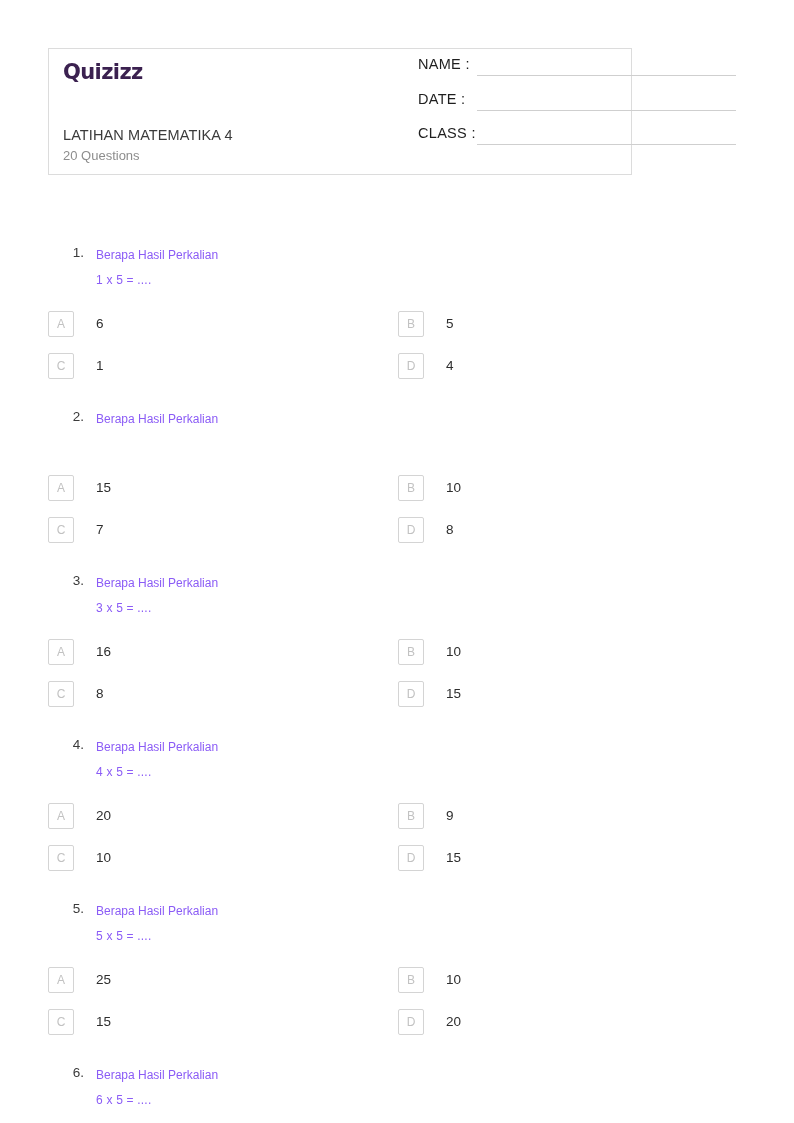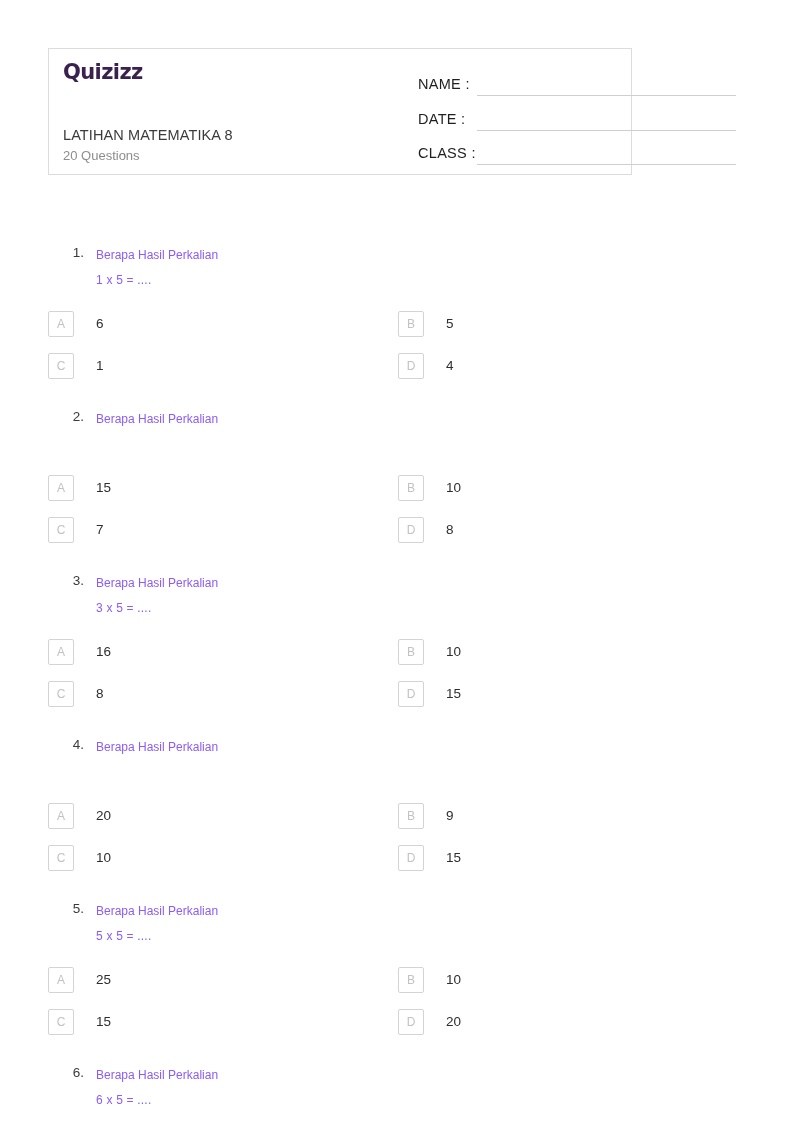--- a/index.html
+++ b/index.html
@@ -56,21 +56,21 @@
     left: 14px;
     top: 97px;
     font-size: 13px;
     color: #8d8d8d;
     line-height: 20px;
   }
 
   .fields {
     position: absolute;
     left: 369px;
-    top: 26px;
+    top: 6px;
     width: 318px;
   }
   .field-row {
     position: relative;
     height: 34.5px;
   }
   .field-label {
     position: absolute;
     left: 0;
     top: 0;
@@ -177,21 +177,21 @@
 <body>
 
 <div class="page">
 
   <div class="header-box">
 
     <div class="header-left">
       <div class="logo">Quizizz</div>
     </div>
 
-    <div class="doc-title">LATIHAN MATEMATIKA 8</div>
+    <div class="doc-title">LATIHAN MATEMATIKA 4</div>
     <div class="doc-sub">20 Questions</div>
 
     <div class="fields">
 
       <div class="field-row">
         <span class="field-label">NAME :</span>
         <input class="field-input" type="text" placeholder="" style="">
         <div class="field-line"></div>
       </div>
 
@@ -286,20 +286,21 @@
             <span class="opt-letter">D</span>
             <span class="opt-val">15</span>
           </div>
         </div>
       </div>
 
       <div class="q-block">
         <div class="q-num">4.</div>
         <div class="q-text">
           <div>Berapa Hasil Perkalian</div>
+          <div class="l2">4 x 5 = ....</div>
         </div>
         <div class="opts">
           <div class="opt opt-a">
             <span class="opt-letter">A</span>
             <span class="opt-val">20</span>
           </div>
           <div class="opt opt-b">
             <span class="opt-letter">B</span>
             <span class="opt-val">9</span>
           </div>

